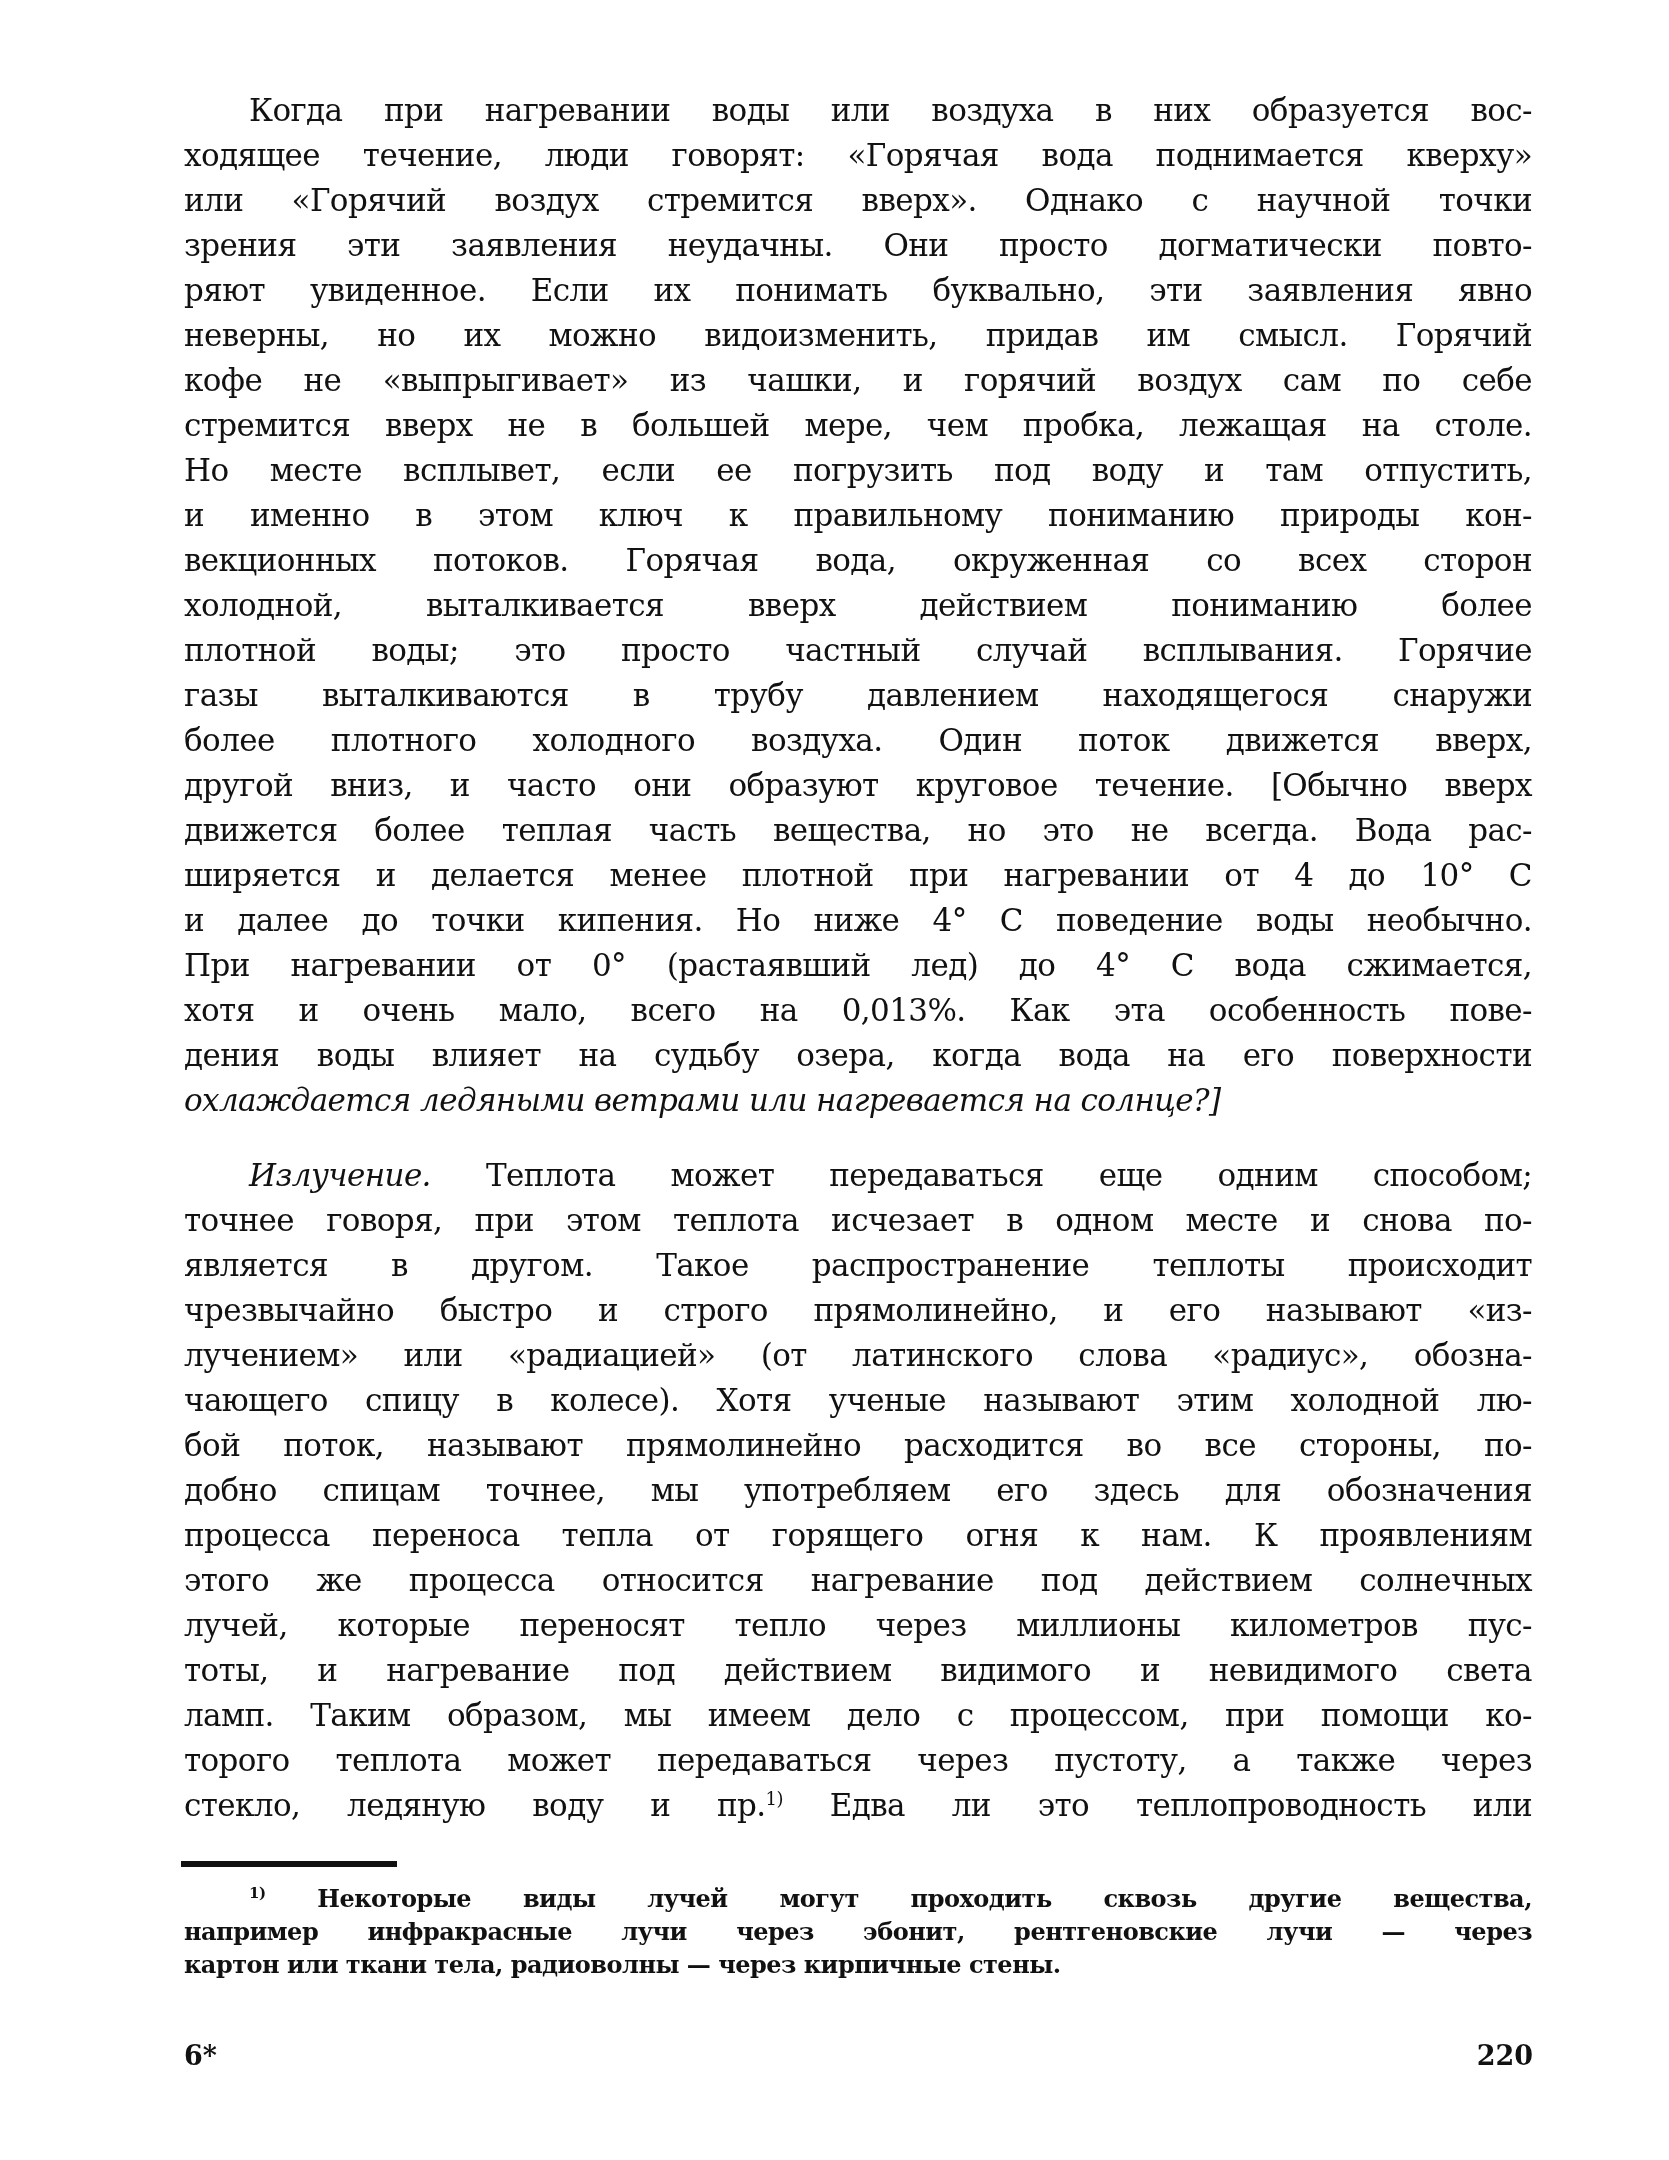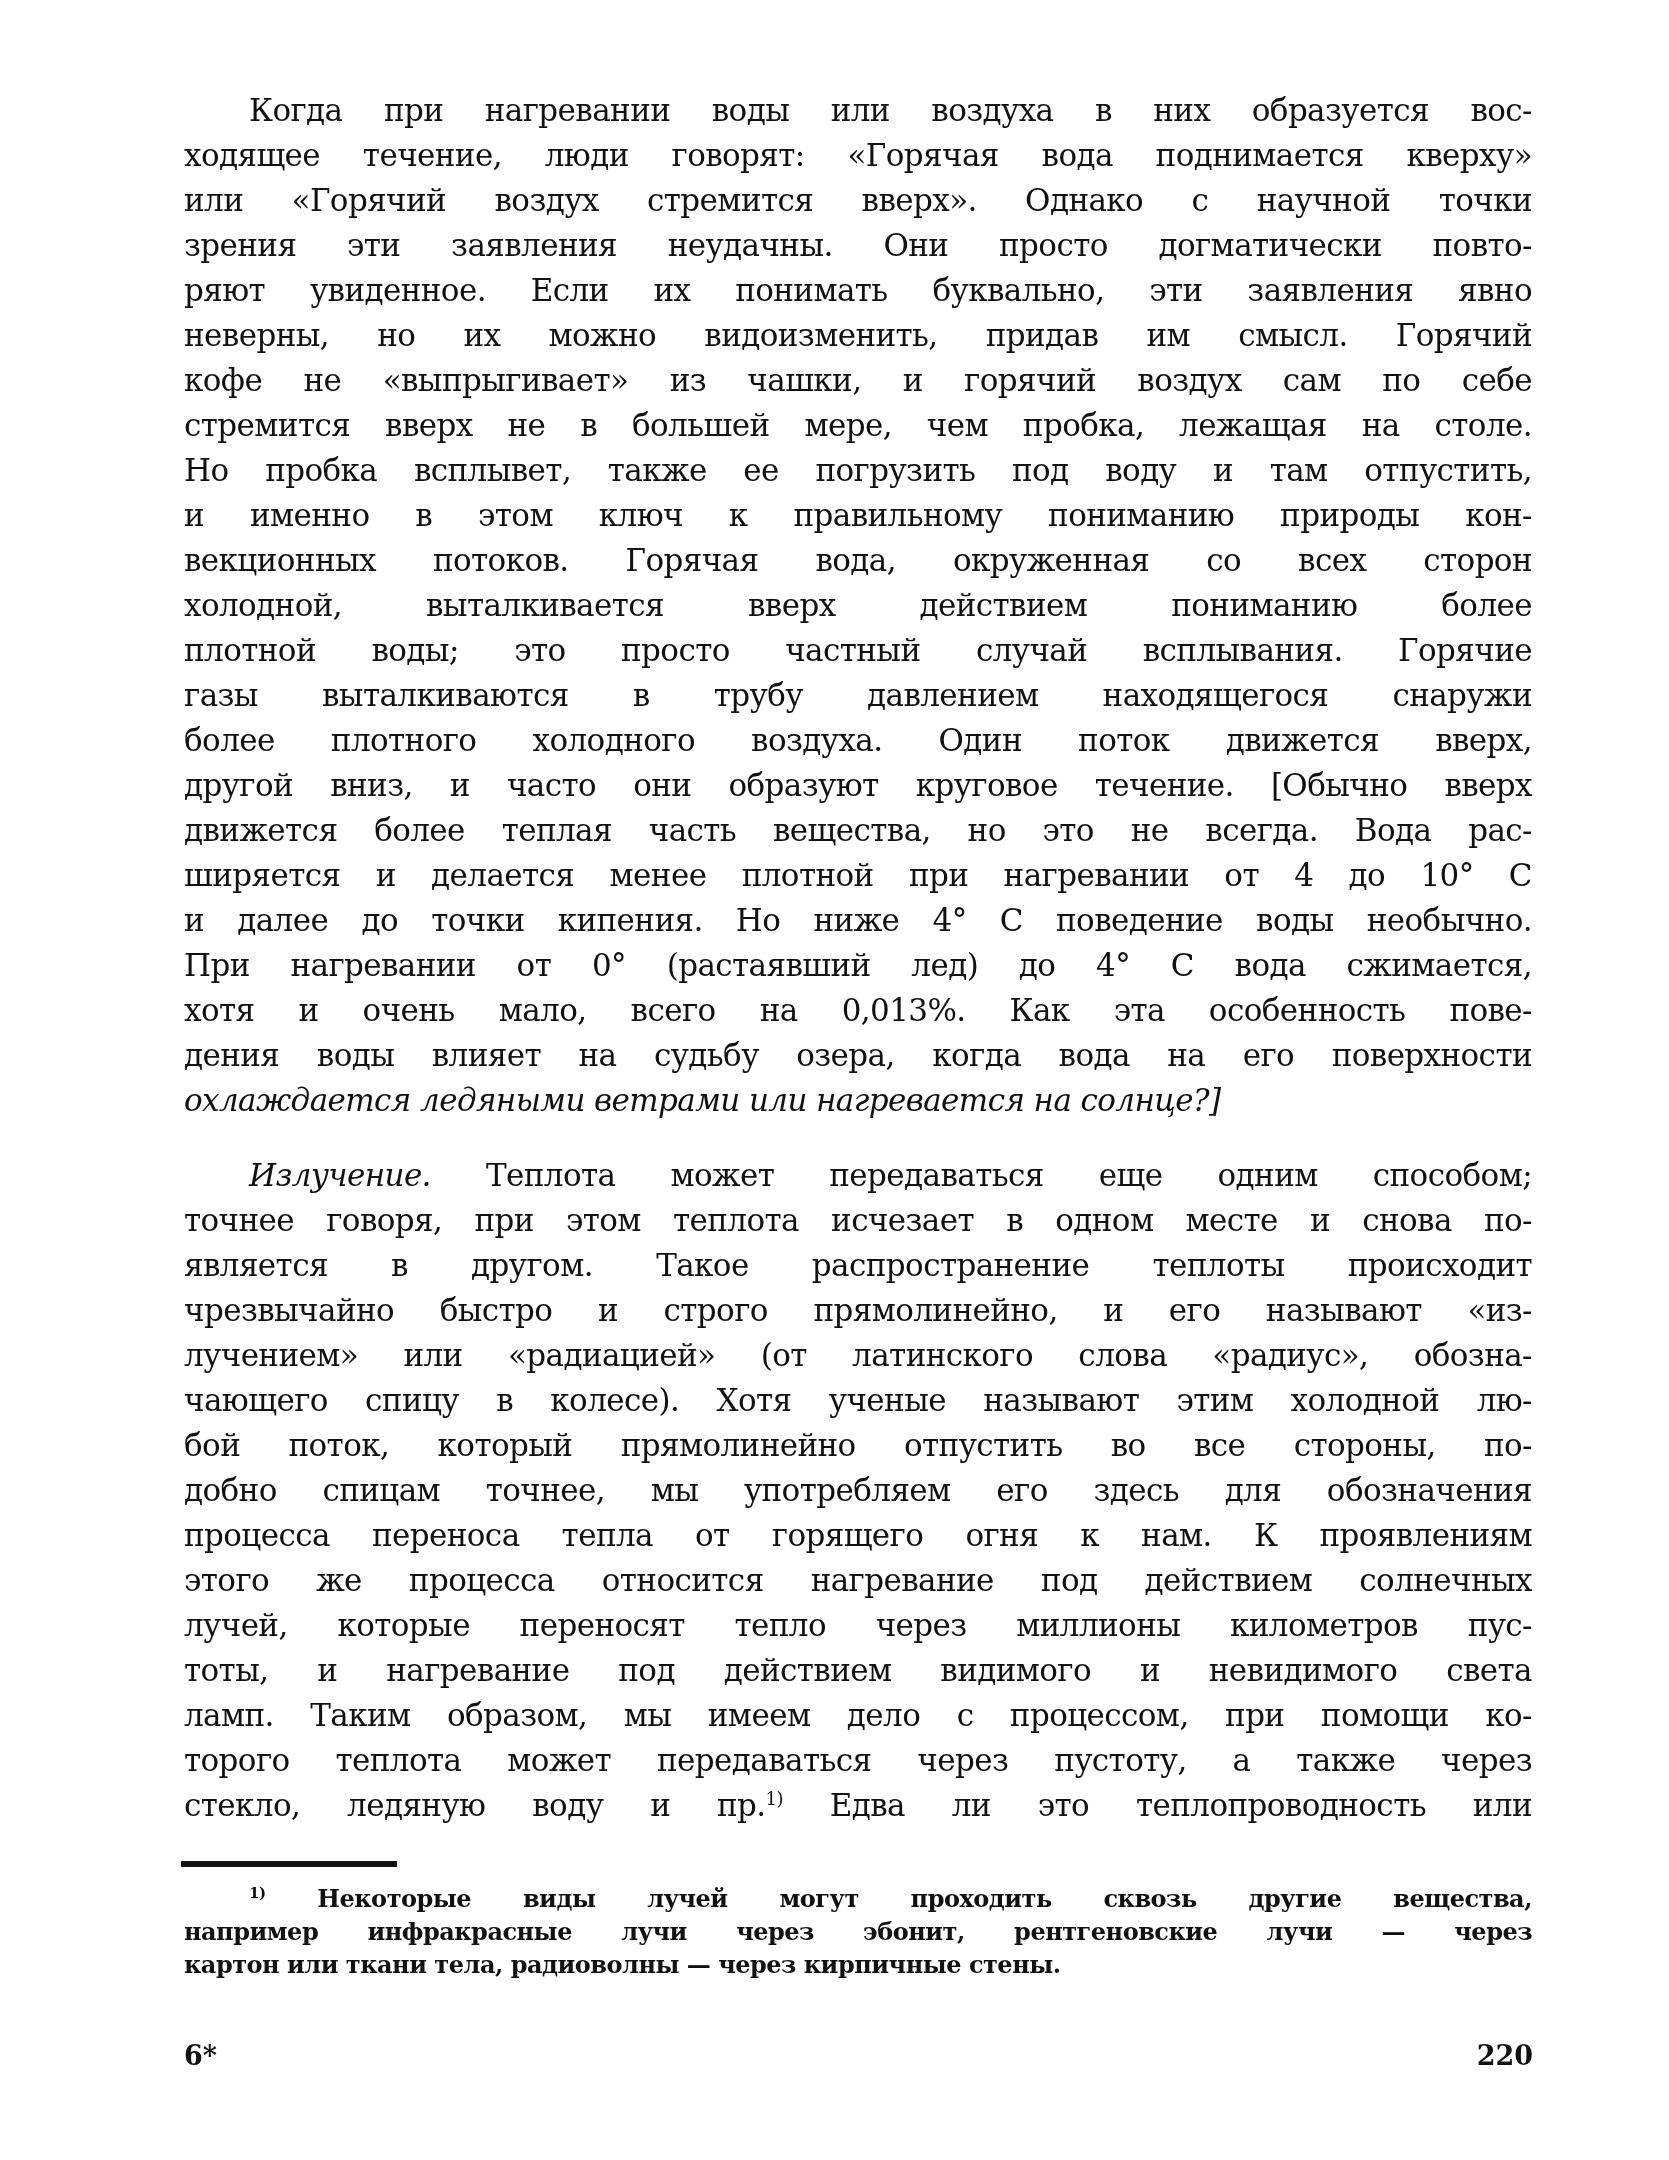--- a/index.html
+++ b/index.html
@@ -55,21 +55,21 @@
 
   <div>
     <div class="line indent" style="top:88px">Когда при нагревании воды или воздуха в них образуется вос-</div>
     <div class="line" style="top:133px">ходящее течение, люди говорят: «Горячая вода поднимается кверху»</div>
     <div class="line" style="top:178px">или «Горячий воздух стремится вверх». Однако с научной точки</div>
     <div class="line" style="top:223px">зрения эти заявления неудачны. Они просто догматически повто-</div>
     <div class="line" style="top:268px">ряют увиденное. Если их понимать буквально, эти заявления явно</div>
     <div class="line" style="top:313px">неверны, но их можно видоизменить, придав им смысл. Горячий</div>
     <div class="line" style="top:358px">кофе не «выпрыгивает» из чашки, и горячий воздух сам по себе</div>
     <div class="line" style="top:403px">стремится вверх не в большей мере, чем пробка, лежащая на столе.</div>
-    <div class="line" style="top:448px">Но пробка всплывет, также ее погрузить под воду и там отпустить,</div>
+    <div class="line" style="top:448px">Но месте всплывет, если ее погрузить под воду и там отпустить,</div>
     <div class="line" style="top:493px">и именно в этом ключ к правильному пониманию природы кон-</div>
     <div class="line" style="top:538px">векционных потоков. Горячая вода, окруженная со всех сторон</div>
     <div class="line" style="top:583px">холодной, выталкивается вверх действием пониманию более</div>
     <div class="line" style="top:628px">плотной воды; это просто частный случай всплывания. Горячие</div>
     <div class="line" style="top:673px">газы выталкиваются в трубу давлением находящегося снаружи</div>
     <div class="line" style="top:718px">более плотного холодного воздуха. Один поток движется вверх,</div>
     <div class="line" style="top:763px">другой вниз, и часто они образуют круговое течение. [Обычно вверх</div>
     <div class="line" style="top:808px">движется более теплая часть вещества, но это не всегда. Вода рас-</div>
     <div class="line" style="top:853px">ширяется и делается менее плотной при нагревании от 4 до 10° С</div>
     <div class="line" style="top:898px">и далее до точки кипения. Но ниже 4° С поведение воды необычно.</div>
@@ -79,21 +79,21 @@
     <div class="line last" style="top:1078px">охлаждается ледяными ветрами или нагревается на солнце?]</div>
   </div>
 
   <div>
     <div class="line indent" style="top:1153px"><span class="italic">Излучение.</span><span> Теплота может передаваться еще одним способом;</span></div>
     <div class="line" style="top:1198px">точнее говоря, при этом теплота исчезает в одном месте и снова по-</div>
     <div class="line" style="top:1243px">является в другом. Такое распространение теплоты происходит</div>
     <div class="line" style="top:1288px">чрезвычайно быстро и строго прямолинейно, и его называют «из-</div>
     <div class="line" style="top:1333px">лучением» или «радиацией» (от латинского слова «радиус», обозна-</div>
     <div class="line" style="top:1378px">чающего спицу в колесе). Хотя ученые называют этим холодной лю-</div>
-    <div class="line" style="top:1423px">бой поток, который прямолинейно отпустить во все стороны, по-</div>
+    <div class="line" style="top:1423px">бой поток, называют прямолинейно расходится во все стороны, по-</div>
     <div class="line" style="top:1468px">добно спицам точнее, мы употребляем его здесь для обозначения</div>
     <div class="line" style="top:1513px">процесса переноса тепла от горящего огня к нам. К проявлениям</div>
     <div class="line" style="top:1558px">этого же процесса относится нагревание под действием солнечных</div>
     <div class="line" style="top:1603px">лучей, которые переносят тепло через миллионы километров пус-</div>
     <div class="line" style="top:1648px">тоты, и нагревание под действием видимого и невидимого света</div>
     <div class="line" style="top:1693px">ламп. Таким образом, мы имеем дело с процессом, при помощи ко-</div>
     <div class="line" style="top:1738px">торого теплота может передаваться через пустоту, а также через</div>
     <div class="line" style="top:1783px"><span>стекло, ледяную воду и пр.</span><span class="sup">1)</span><span> Едва ли это теплопроводность или</span></div>
   </div>
 

